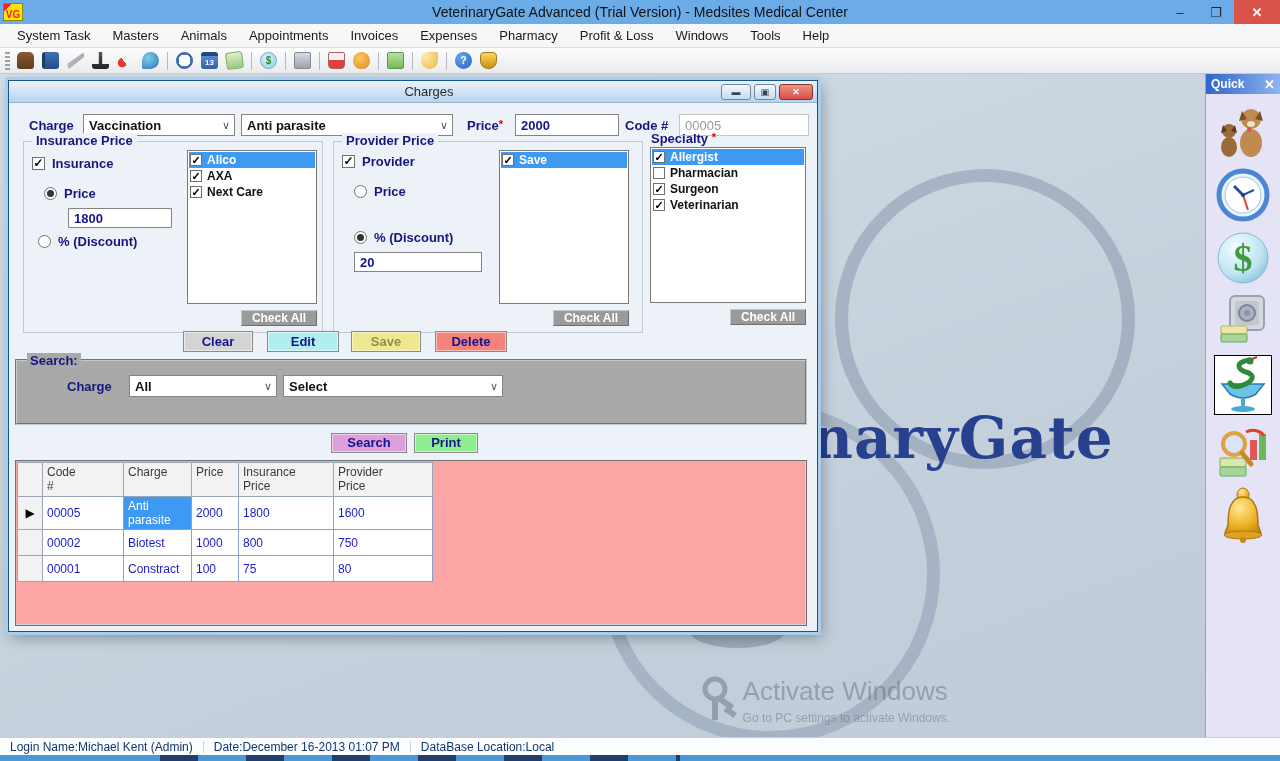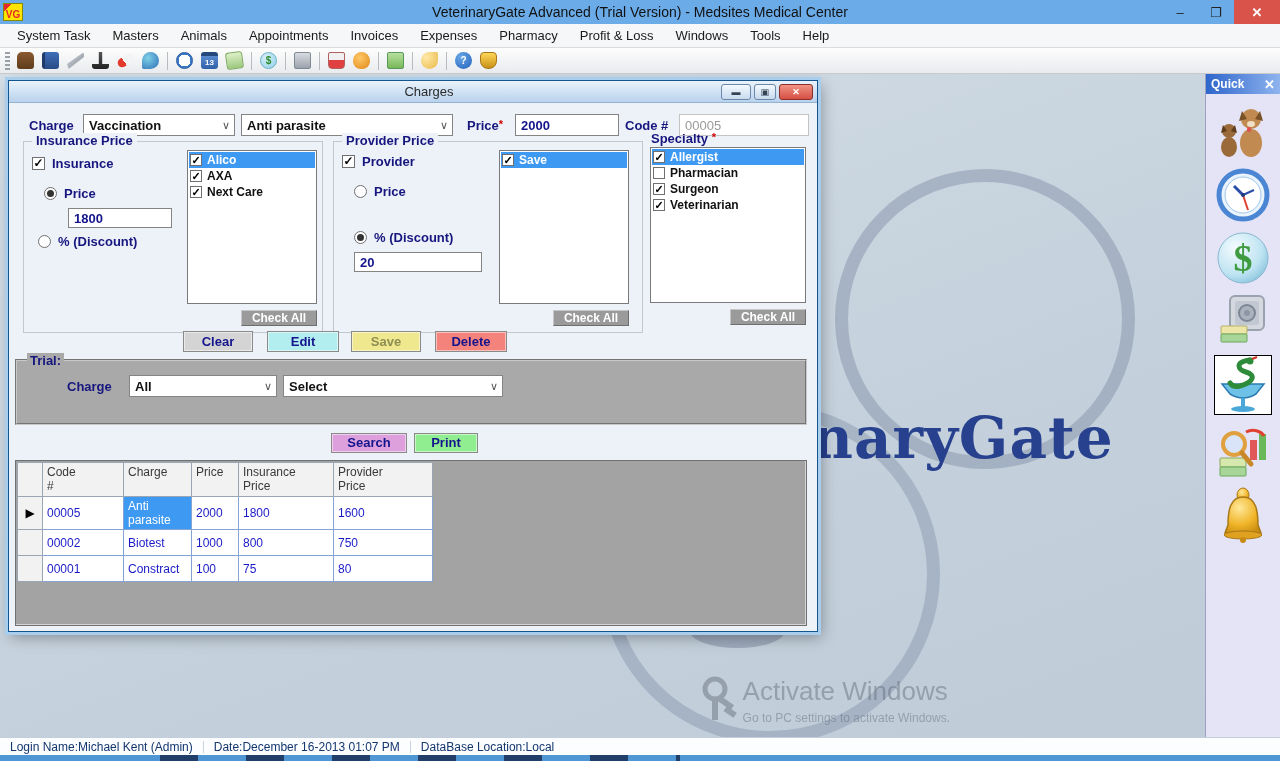--- a/index.html
+++ b/index.html
@@ -89,21 +89,21 @@
   .li { display:flex; align-items:center; gap:5px; height:16px; padding:0 1px; font-size:12px; font-weight:bold; color:#111; }
   .li .cb { width:12px; height:12px; flex:0 0 12px; font-size:11px; }
   .li.sel { background:#3d99f2; color:#fff; }
   .checkall { position:absolute; width:76px; height:16px; background:#9a9a9a; border:1px solid #c6c6c6; border-bottom-color:#6e6e6e; border-right-color:#6e6e6e; color:#fff; font-weight:bold; font-size:12px; text-align:center; line-height:14px; }
 
   .abtn { position:absolute; height:21px; border:1px solid #8a8a8a; font-size:13px; font-weight:bold; color:#14148c; text-align:center; line-height:19px; box-shadow:inset 0 0 0 1px rgba(255,255,255,.5); }
 
   .search-group { position:absolute; left:6px; top:278px; width:792px; height:66px; background:#a9a9a9; border:2px groove #c8c8c8; }
   .search-legend { position:absolute; top:-8px; left:10px; background:#a9a9a9; padding:0 3px; color:#16167e; font-weight:bold; font-size:13px; }
 
-  .grid-wrap { position:absolute; left:6px; top:379px; width:792px; height:166px; background:#a3a3a3; border:1px solid #707070; box-shadow:inset -1px -1px 0 #d4d4d4; }
+  .grid-wrap { position:absolute; left:6px; top:379px; width:792px; height:166px; background:#fca5a5; border:1px solid #707070; box-shadow:inset -1px -1px 0 #d4d4d4; }
   table.grid { border-collapse:collapse; margin:1px 0 0 1px; background:#fff; }
   .grid th { background:#f2f2f2; color:#3a3a3a; font-weight:normal; font-size:12px; text-align:left; padding:2px 4px; border:1px solid #9aa6b4; white-space:pre-line; vertical-align:top; height:34px; }
   .grid td { font-size:12px; color:#1a1ac8; padding:2px 4px; border:1px solid #84a4d4; height:26px; background:#fff; }
   .grid td.rowsel { background:#f2f2f2; border-color:#9aa6b4; color:#000; text-align:center; width:25px; }
   .grid td.cell-sel { background:#3d99f2; color:#fff; }
 
   
   .statusbar { position:absolute; left:0; top:737px; width:1280px; height:18px; background:#fbfdff; border-top:1px solid #c2cedb; display:flex; align-items:center; font-size:12px; color:#14366e; }
   .status-seg { padding:0 10px; }
   .status-div { width:1px; height:12px; background:#c8d4e0; }
@@ -381,21 +381,21 @@
         </div>
       </div>
       <div class="checkall" style="left:721px;top:228px;">Check All</div>
 
       <div class="abtn" style="left:174px;top:250px;width:70px;background:#d4d4d4;">Clear</div>
       <div class="abtn" style="left:258px;top:250px;width:72px;background:#b2eef0;">Edit</div>
       <div class="abtn" style="left:342px;top:250px;width:70px;background:#efe88e;color:#8f8f55;">Save</div>
       <div class="abtn" style="left:426px;top:250px;width:72px;background:#f4837b;">Delete</div>
 
       <div class="search-group">
-        <div class="search-legend">Trial:</div>
+        <div class="search-legend">Search:</div>
         <div class="nlabel" style="position:absolute;left:50px;top:18px;">Charge</div>
         <div class="combo" style="left:112px;top:14px;width:148px;">
           <span class="cv">All</span>
           <span class="ca">∨</span>
         </div>
         <div class="combo" style="left:266px;top:14px;width:220px;">
           <span class="cv">Select</span>
           <span class="ca">∨</span>
         </div>
       </div>

